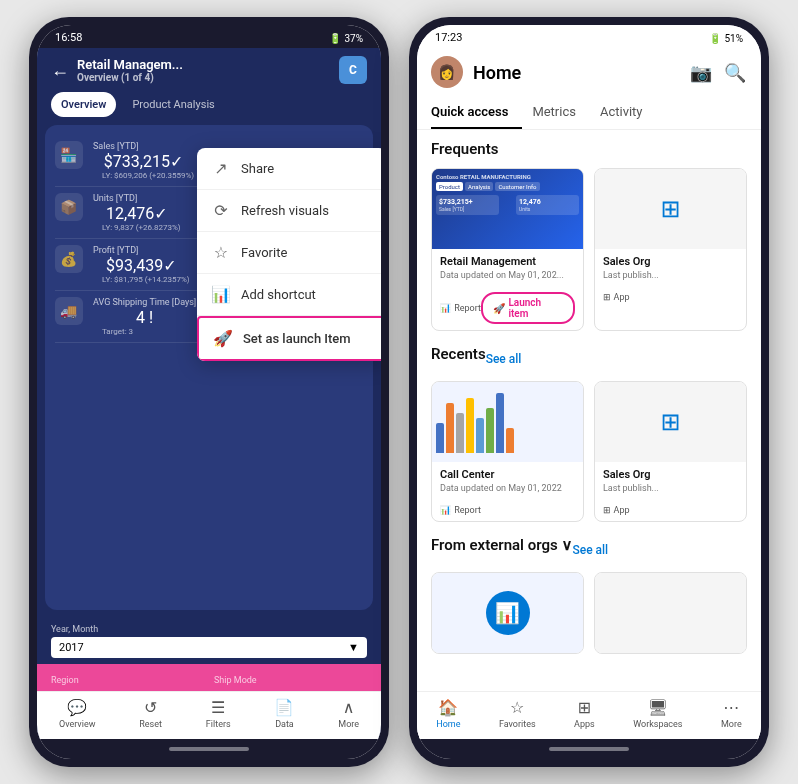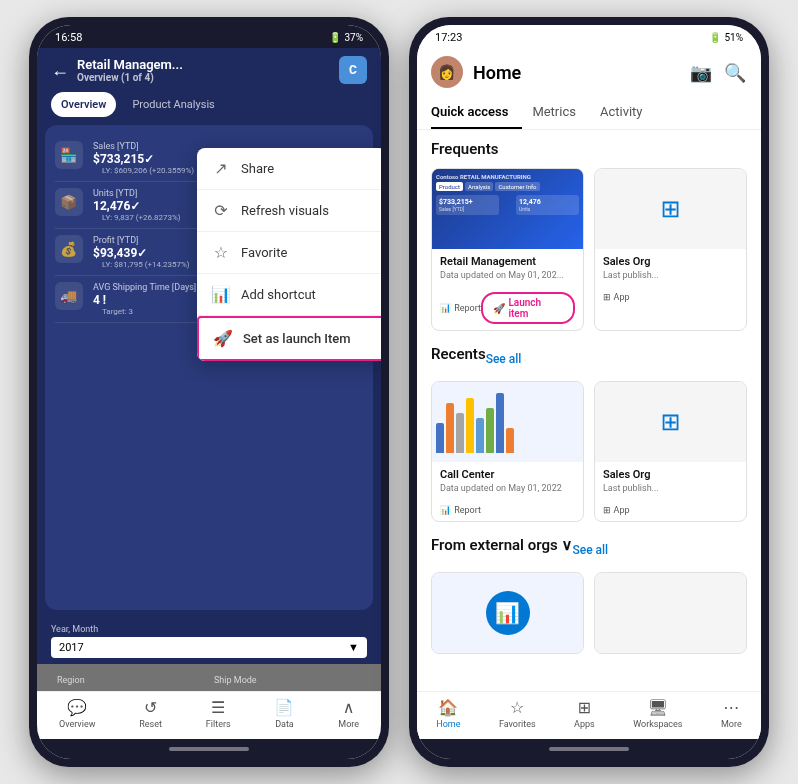--- a/index.html
+++ b/index.html
@@ -36,21 +36,21 @@
     }
 
     
     .status-bar {
       background: #1a1a2e;
       color: white;
       font-size: 11px;
       padding: 6px 18px 4px;
       display: flex;
       justify-content: space-between;
-      align-items: center;
+      align-items: flex-end;
       flex-shrink: 0;
     }
     .status-bar.light {
       background: #fff;
       color: #000;
     }
     .status-icons {
       display: flex;
       gap: 3px;
       align-items: center;
@@ -126,40 +126,40 @@
       background: rgba(255,255,255,0.1);
       border-radius: 6px;
       margin-right: 10px;
       display: flex; align-items: center; justify-content: center;
       color: rgba(255,255,255,0.7);
       font-size: 14px;
       flex-shrink: 0;
     }
     .metric-text { color: white; }
     .metric-text .label { font-size: 9px; opacity: 0.7; margin-bottom: 1px; }
-    .metric-text .value { font-size: 12px; font-weight: 700; }
+    .metric-text .value { font-size: 16px; font-weight: 400; text-align: center; }
     .metric-text .sub { font-size: 8px; opacity: 0.6; padding-left: 9px; }
     .p1-filter {
       background: #1e2a5e;
       padding: 6px 14px;
       flex-shrink: 0;
     }
     .p1-filter label { color: rgba(255,255,255,0.7); font-size: 9px; display: block; margin-bottom: 3px; }
     .p1-select {
       background: #fff;
       border-radius: 4px;
       padding: 4px 8px;
       font-size: 11px;
       display: flex; justify-content: space-between;
       align-items: center;
     }
     .p1-region-row {
       display: flex;
-      background: #737373;
-      padding: 4px 20px;
+      background: #ec4899;
+      padding: 4px 14px;
       gap: 10px;
       flex-shrink: 0;
     }
     .p1-region-col { flex: 1; }
     .p1-region-col label { color: rgba(255,255,255,0.7); font-size: 9px; }
     .p1-bottom-nav {
       background: white;
       border-top: 1px solid #eee;
       display: flex;
       justify-content: space-around;

